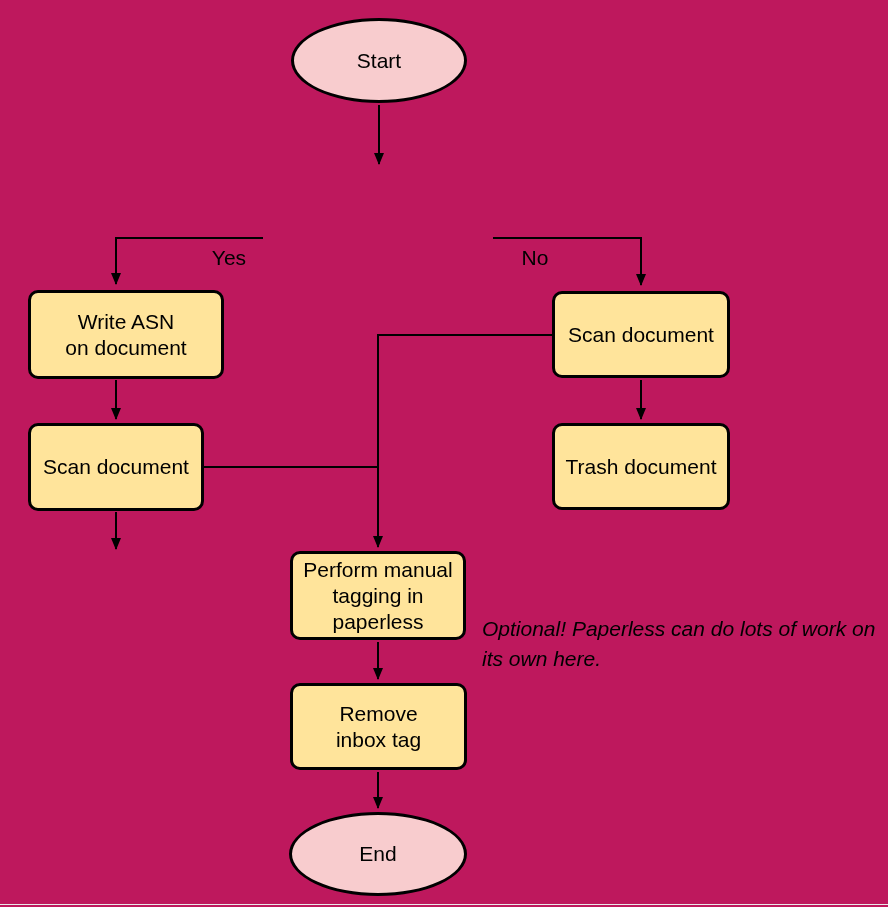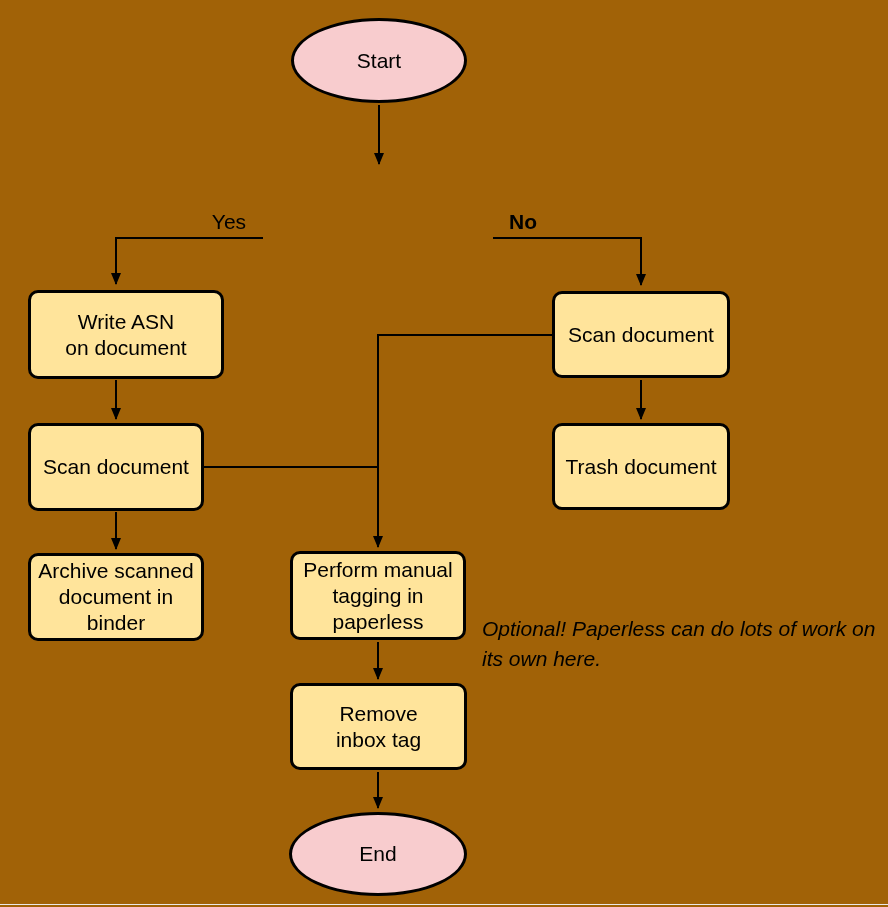--- a/index.html
+++ b/index.html
@@ -1,20 +1,20 @@
 <!DOCTYPE html>
 <html style="--color-terminal: #F8CCCE; --color-decision: #F9BE87; --color-process: #FFE49B; --color-stroke: #000000;"><head>
 <meta charset="utf-8">
 <style>
   html, body { margin: 0; padding: 0; background: #ffffff; }
   .canvas {
     position: relative;
     width: 888px;
     height: 907px;
-    background: #a16207;
+    background: #be185d;
     overflow: hidden;
     font-family: "Liberation Sans", sans-serif;
     color: #000000;
   }
   .wires { position: absolute; left: 0; top: 0; }
 
   .node {
     position: absolute;
     display: flex;
     align-items: center;
@@ -45,20 +45,21 @@
     text-align: center;
     font-size: 21px;
     line-height: 26px;
     white-space: pre-line;
   }
   .edge-label {
     position: absolute;
     font-size: 21px;
     line-height: 24px;
     text-align: center;
+    margin-top: 36px;
   }
   .annotation {
     position: absolute;
     font-style: italic;
     font-size: 21px;
     line-height: 30px;
     white-space: pre-line;
   }
   .bottom-rule {
     position: absolute;
@@ -92,33 +93,28 @@
       <path d="M378,772 L378,808" marker-end="url(#arrow)"></path>
     </g>
   </svg>
 
   <div class="node terminal" style="left:291px; top:18px; width:176px; height:85px;">
     <span>Start</span>
   </div>
 
 
   <div class="edge-label" style="left:205px; top:210px; width:48px;">Yes</div>
-  <div class="edge-label" style="left:500px; top:210px; width:46px;font-weight:bold;">No</div>
+  <div class="edge-label" style="left:512px; top:210px; width:46px;">No</div>
 
   <div class="node process" style="left:28px; top:290px; width:196px; height:89px;">
     <span>Write ASN
 on document</span>
   </div>
   <div class="node process" style="left:28px; top:423px; width:176px; height:88px;">
     <span>Scan document</span>
-  </div>
-  <div class="node process" style="left:28px; top:553px; width:176px; height:88px;">
-    <span>Archive scanned
-document in
-binder</span>
   </div>
 
   <div class="node process" style="left:552px; top:291px; width:178px; height:87px;">
     <span>Scan document</span>
   </div>
   <div class="node process" style="left:552px; top:423px; width:178px; height:87px;">
     <span>Trash document</span>
   </div>
 
   <div class="node process" style="left:290px; top:551px; width:176px; height:89px;">

